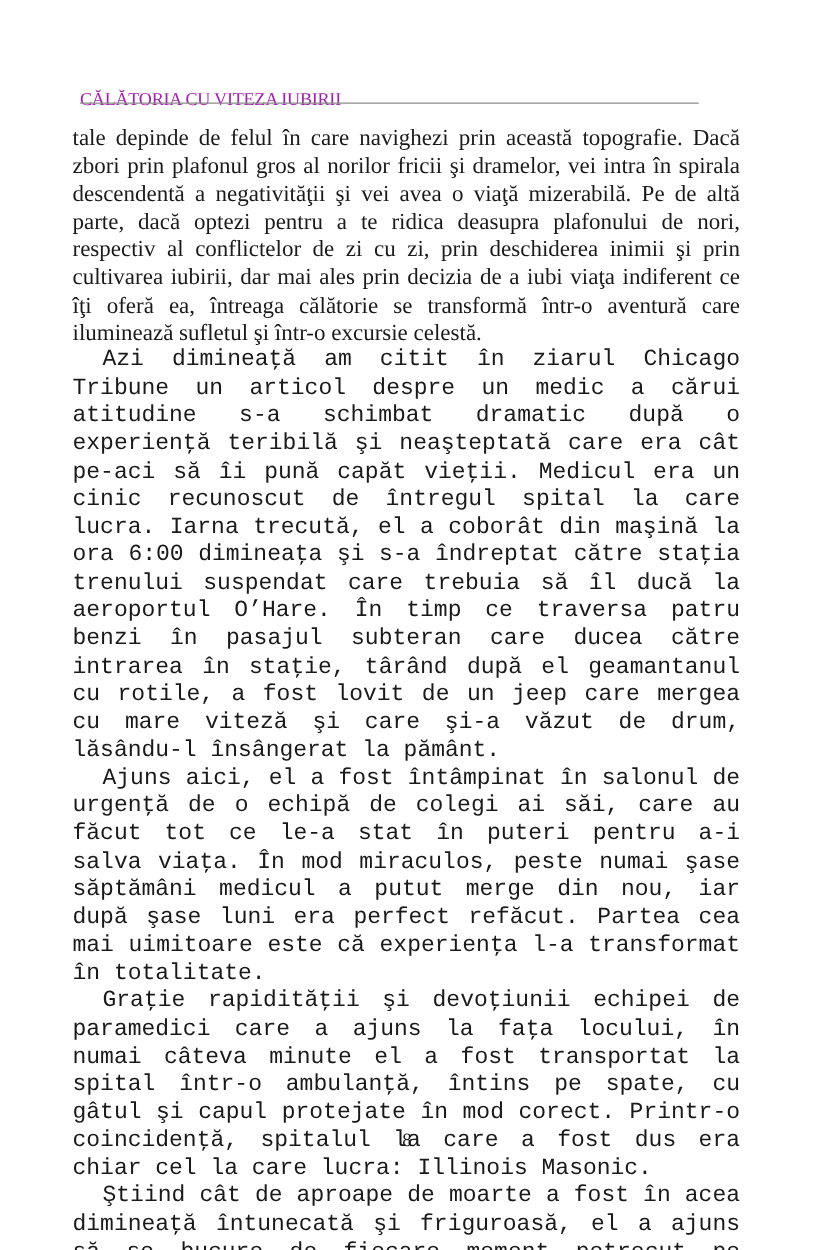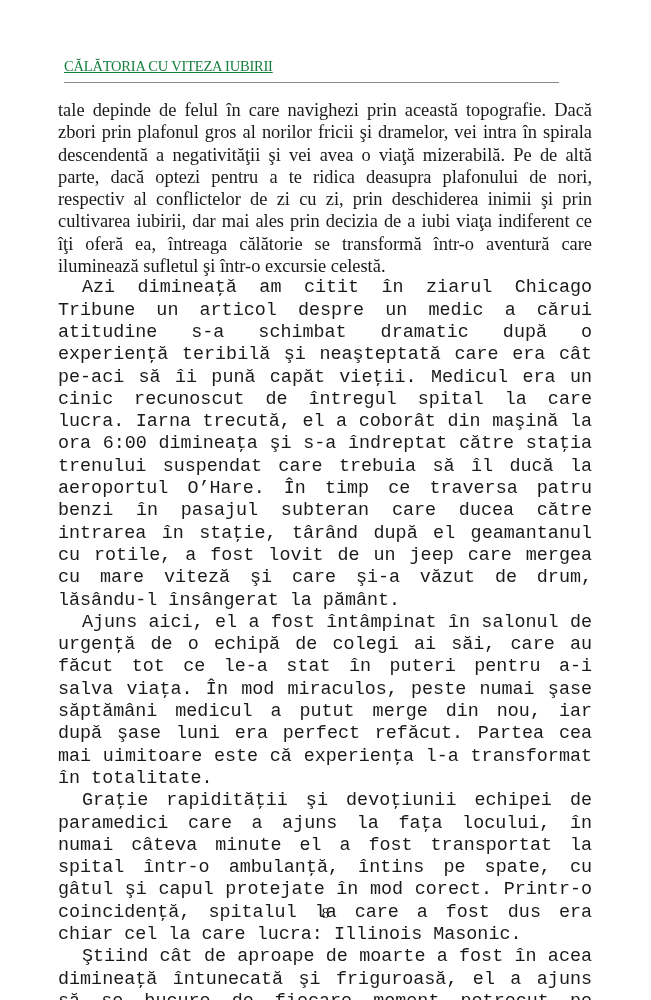--- a/index.html
+++ b/index.html
@@ -1,19 +1,19 @@
 <!DOCTYPE html>
 <html><head>
 <meta charset="utf-8">
 <style>
   html, body { margin: 0; padding: 0; background: #ffffff; }
   body { width: 651px; height: 1000px; position: relative; overflow: hidden;
          font-family: "Liberation Serif", "DejaVu Serif", serif; color: #1a1a1a; }
-  .running-header { position: absolute; left: 64px; top: 58px; font-size: 14.5px;
-         letter-spacing: -0.2px; color: #15803d; text-decoration: underline; }
+  .running-header { position: absolute; left: 64px; top: 72px; font-size: 14.5px;
+         letter-spacing: -0.2px; color: #a21caf; }
   .header-rule { position: absolute; left: 64px; top: 82px; width: 495px; height: 0;
          border-top: 1px solid #8a8a8a; }
   .content { position: absolute; left: 58px; top: 99px; width: 534px;
          font-size: 18.4px; line-height: 22.3px; text-align: justify; }
   .content p { margin: 0; }
   .content p.indent { text-indent: 24px; font-family: Liberation Mono, monospace; }
   .content p.first { text-indent: 0; }
   .section-heading { margin: 26px 0 14px 0; font-weight: bold; font-style: italic;
          font-size: 19.5px; line-height: 24px; text-align: left; }
   .page-number { position: absolute; left: 0; width: 651px; top: 905px; text-align: center;

